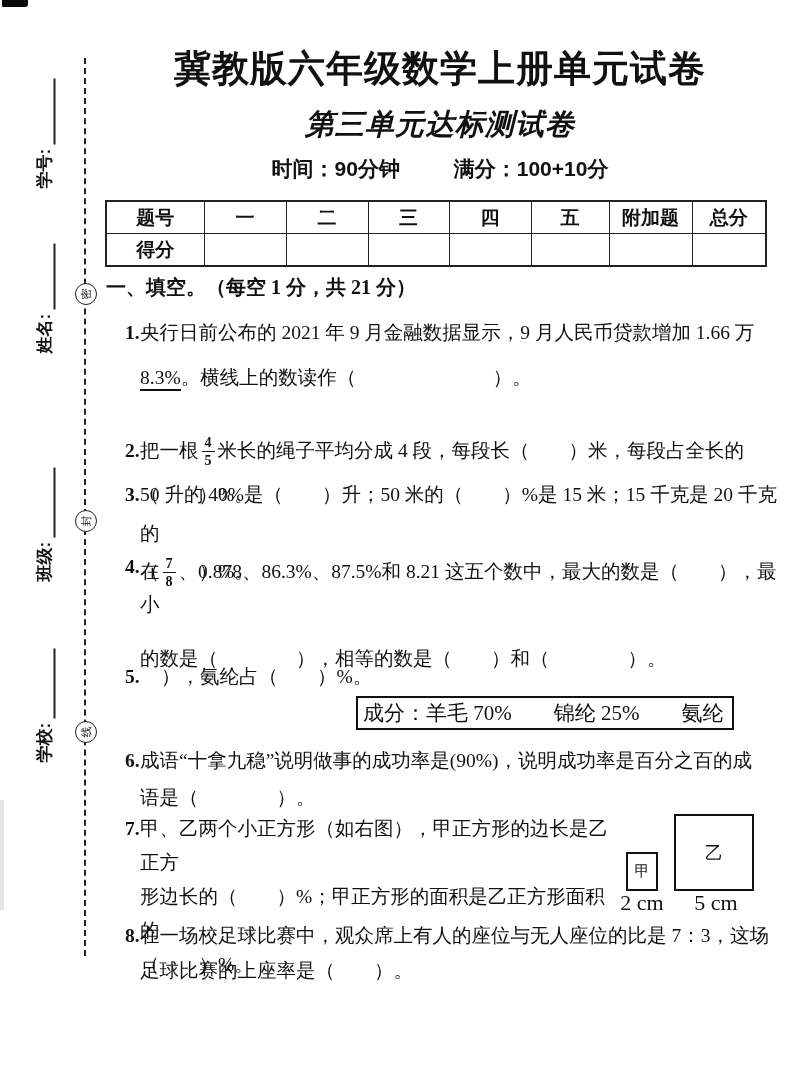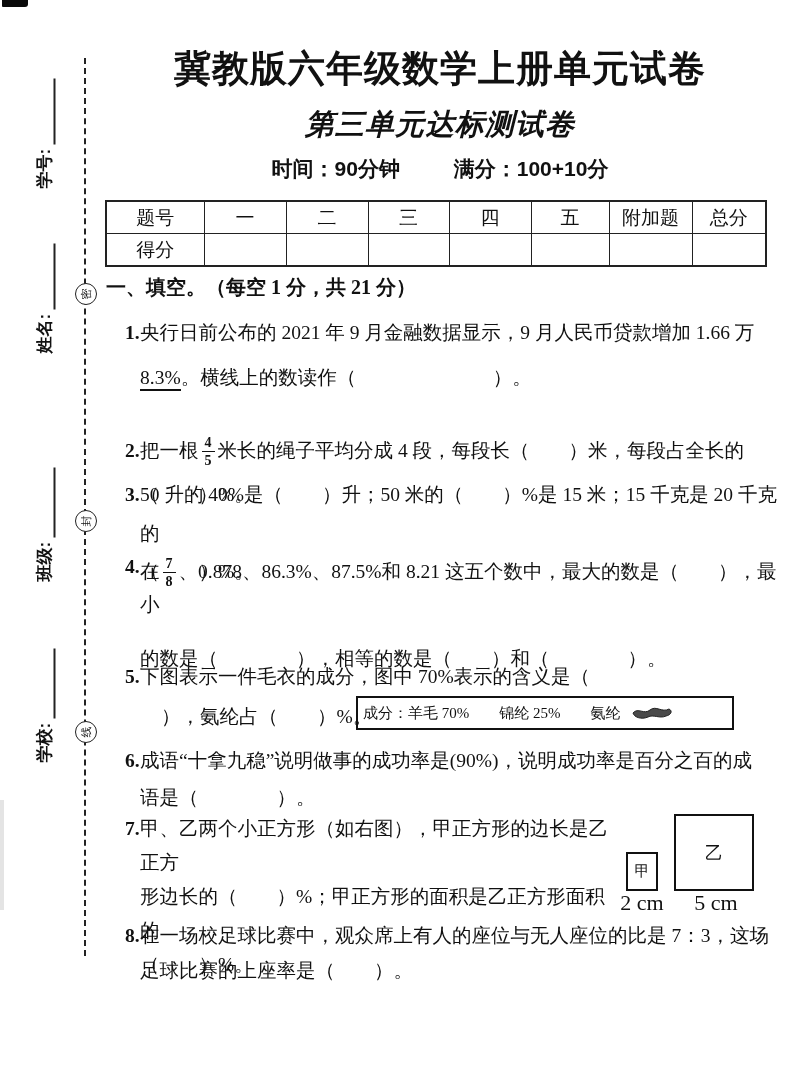--- a/index.html
+++ b/index.html
@@ -28,35 +28,35 @@
   .sans{font-family:"Liberation Sans","DejaVu Sans",sans-serif;}
   .exam-title{position:absolute;left:100px;top:44px;width:680px;text-align:center;
     font-size:37px;font-weight:bold;letter-spacing:1px;}
   .exam-subtitle{position:absolute;left:100px;top:105px;width:680px;text-align:center;
     font-size:29px;font-weight:bold;letter-spacing:1px;font-style:italic;}
   .exam-meta{position:absolute;left:100px;top:155px;width:680px;text-align:center;
     font-size:21px;font-weight:bold;}
   .exam-meta span{margin:0 24px;}
   
   .score-table{position:absolute;left:105px;top:200px;border-collapse:collapse;
-    font-size:19px;font-weight:normal;table-layout:fixed;
+    font-size:19px;font-weight:bold;table-layout:fixed;
     font-family:"Liberation Sans","DejaVu Sans",sans-serif;}
   .score-table td{border:1.5px solid #222;text-align:center;padding:0;height:31px;}
   .score-table{border:2.5px solid #222;}
   
   .section-heading{position:absolute;left:106px;top:274px;font-size:20px;font-weight:bold;}
   .q{position:absolute;left:140px;width:642px;font-size:19.5px;}
   .qnum{position:absolute;left:-15px;top:0;font-weight:bold;}
   .uline{border-bottom:2px solid #111;padding-bottom:1px;}
   .frac{display:inline-block;vertical-align:-8px;text-align:center;font-size:14px;line-height:1.1;margin:0 3px;font-weight:bold;}
   .frac .fn{display:block;border-bottom:1.5px solid #111;padding:0 3px 1px;}
   .frac .fd{display:block;padding-top:1px;}
   
   .comp-box{position:absolute;left:356px;top:696px;width:378px;height:34px;border:2px solid #111;
-    display:flex;align-items:center;font-size:15px;padding-left:5px;box-sizing:border-box;white-space:nowrap;}
+    display:flex;align-items:center;font-size:21px;padding-left:5px;box-sizing:border-box;white-space:nowrap;}
   .comp-box svg{margin-left:10px;}
   
   .sq{position:absolute;border:2px solid #111;box-sizing:border-box;display:flex;align-items:center;justify-content:center;background:#fff;}
   .sq-small{left:626px;top:852px;width:32px;height:39px;font-size:15px;}
   .sq-big{left:674px;top:814px;width:80px;height:77px;font-size:18px;}
   .dim{position:absolute;font-size:22px;text-align:center;width:60px;}
   .dim-small{left:612px;top:890px;}
   .dim-big{left:686px;top:890px;}
 </style>
 </head>
@@ -155,21 +155,20 @@
 </div>
 
 <div class="q" style="top:556px;">
   <span class="qnum">4.</span>
   <div style="line-height:30px;"><span>在</span><span class="frac"><span class="fn">7</span><span class="fd">8</span></span><span>、0.878、86.3%、87.5%和 8.21 这五个数中，最大的数是（　　），最小</span></div>
   <div style="margin-top:27px;line-height:24px;">的数是（　　　　），相等的数是（　　）和（　　　　）。</div>
 </div>
 
 <div class="q" style="top:657px;line-height:40px;">
   <span class="qnum">5.</span>
-  <div>下图表示一件毛衣的成分，图中 70%表示的含义是（</div>
   <div style="padding-left:21px;">），氨纶占（　　）%。</div>
 </div>
 <div class="comp-box">
   <span>成分：羊毛 70%　　锦纶 25%　　氨纶</span>
   <svg width="44" height="16" viewBox="0 0 44 16">
     <path d="M2,8 C7,2 13,10 19,5 C25,0 31,8 38,4 C42,6 40,10 35,11 C29,14 22,9 17,12 C10,15 3,12 2,8 Z" fill="#4a4a4a" stroke="#222" stroke-width="1"></path>
   </svg>
 </div>
 
 <div class="q" style="top:742px;line-height:37px;">

